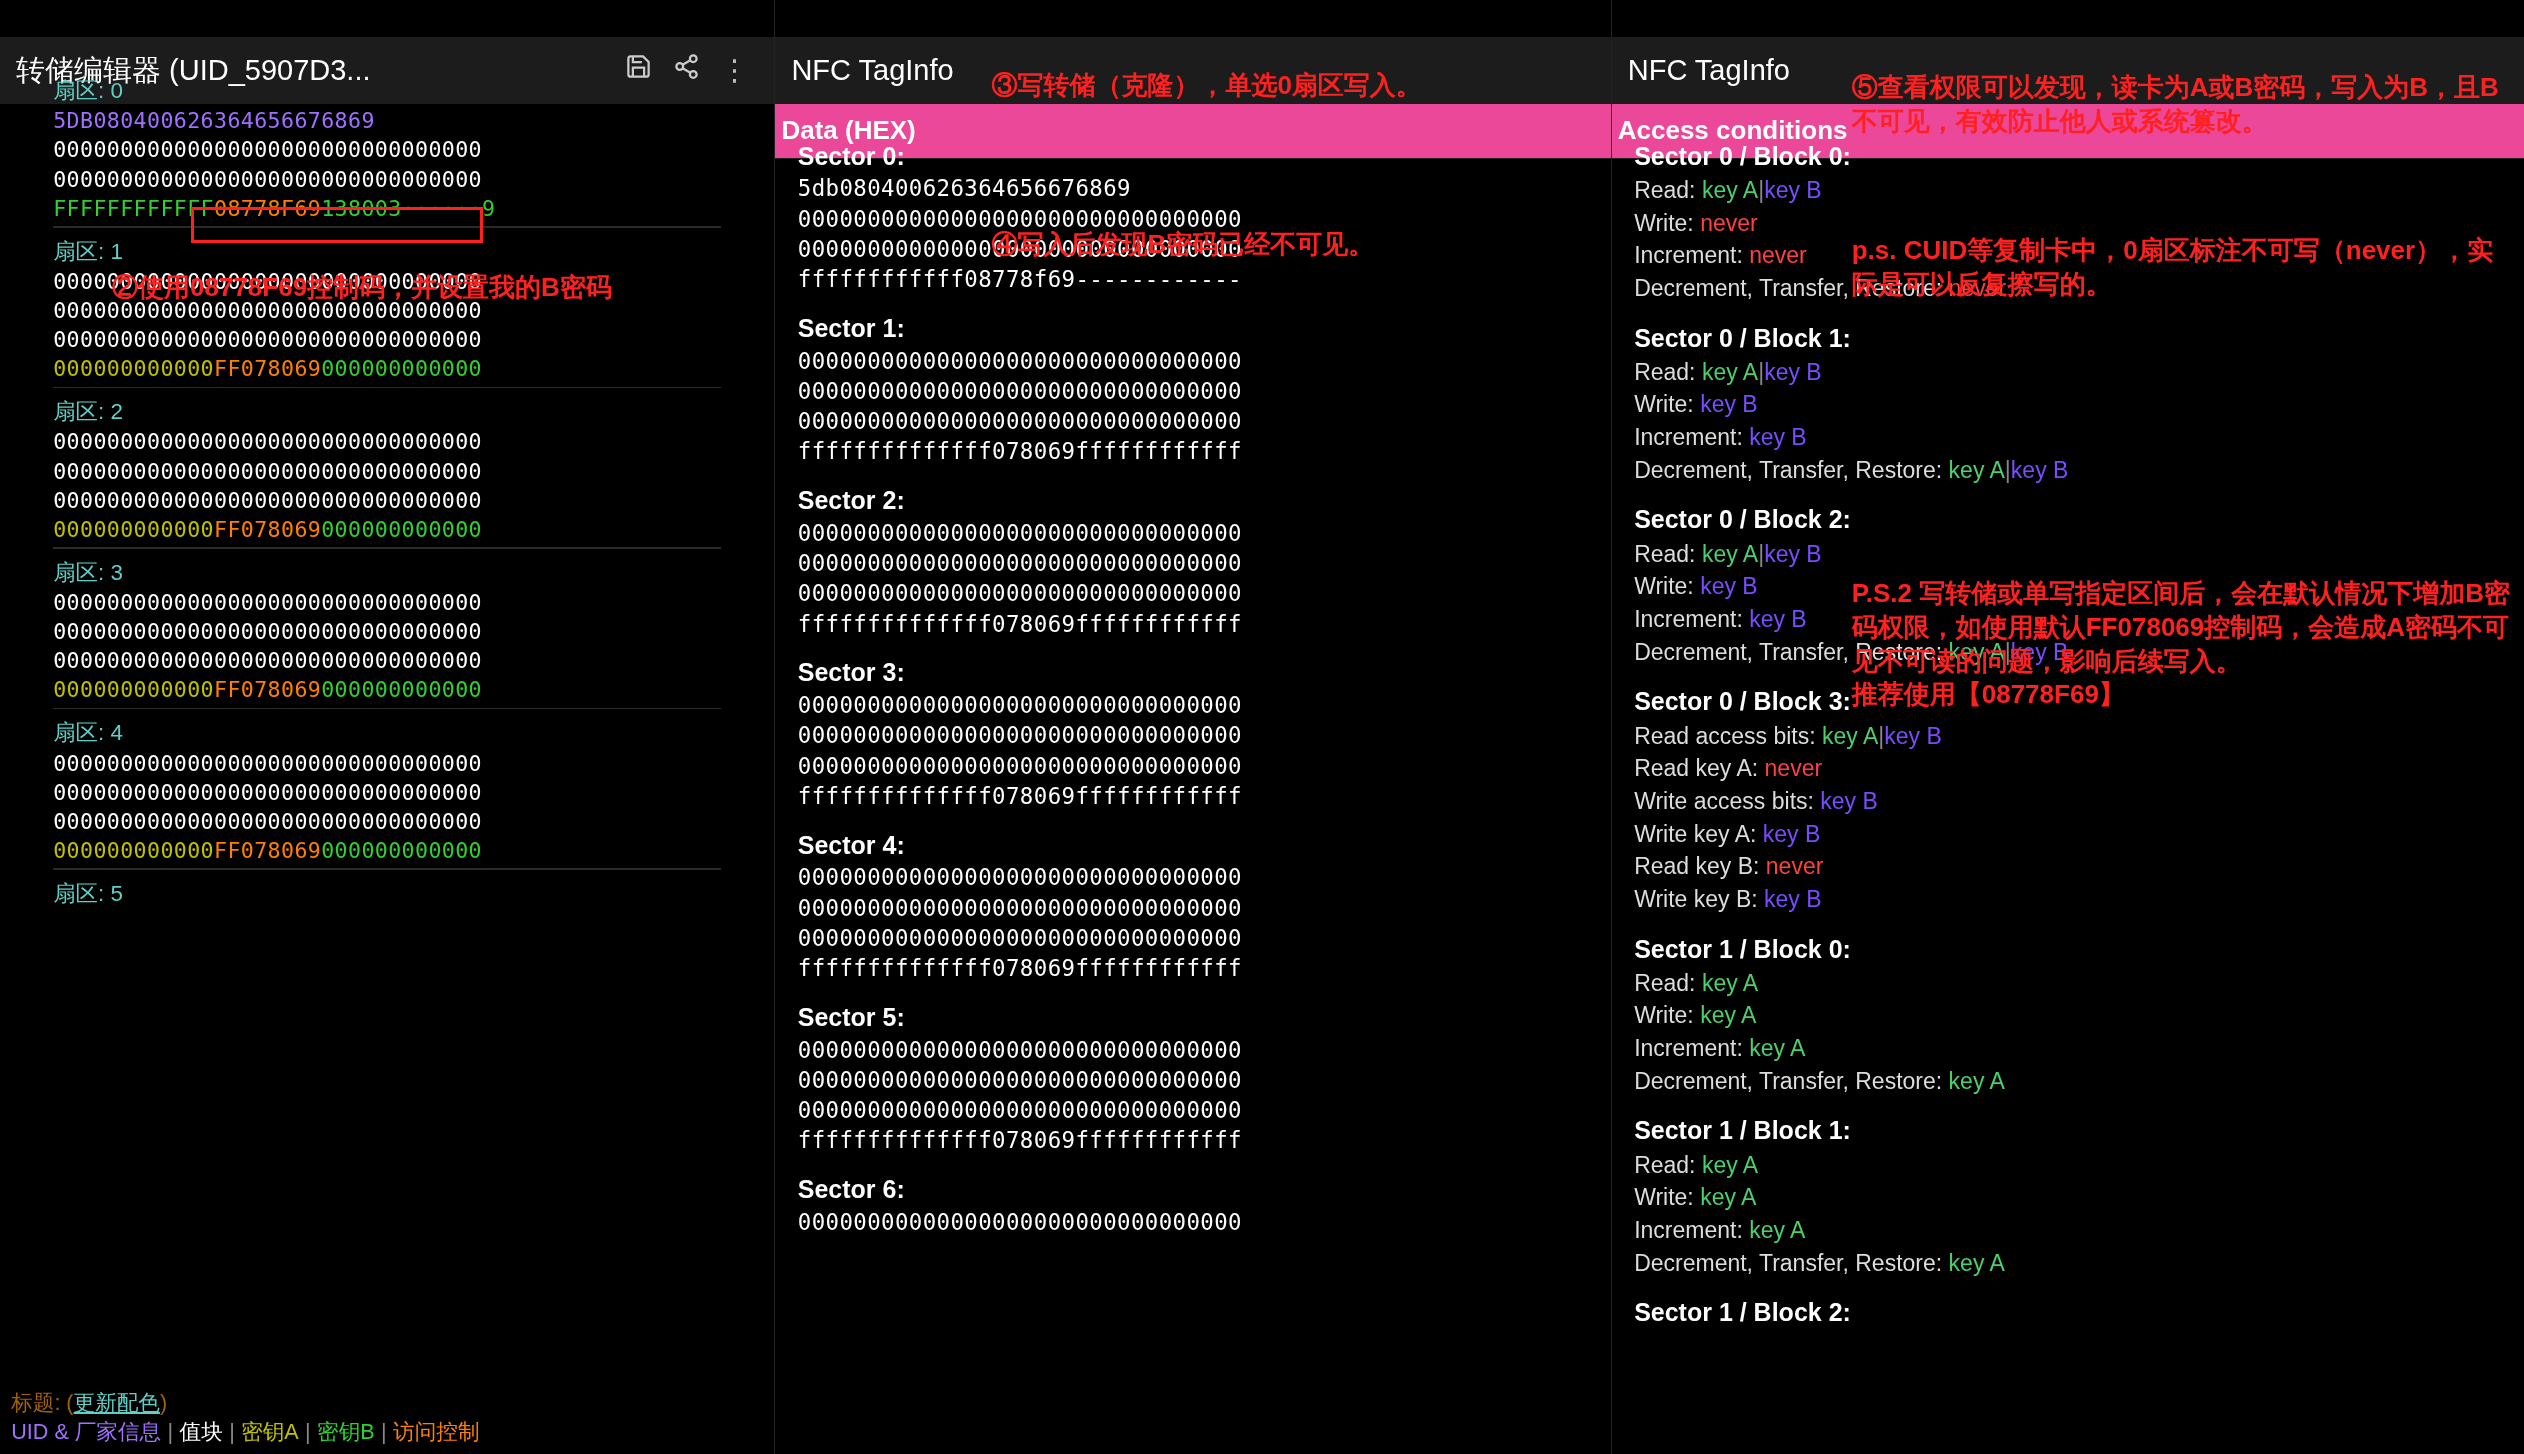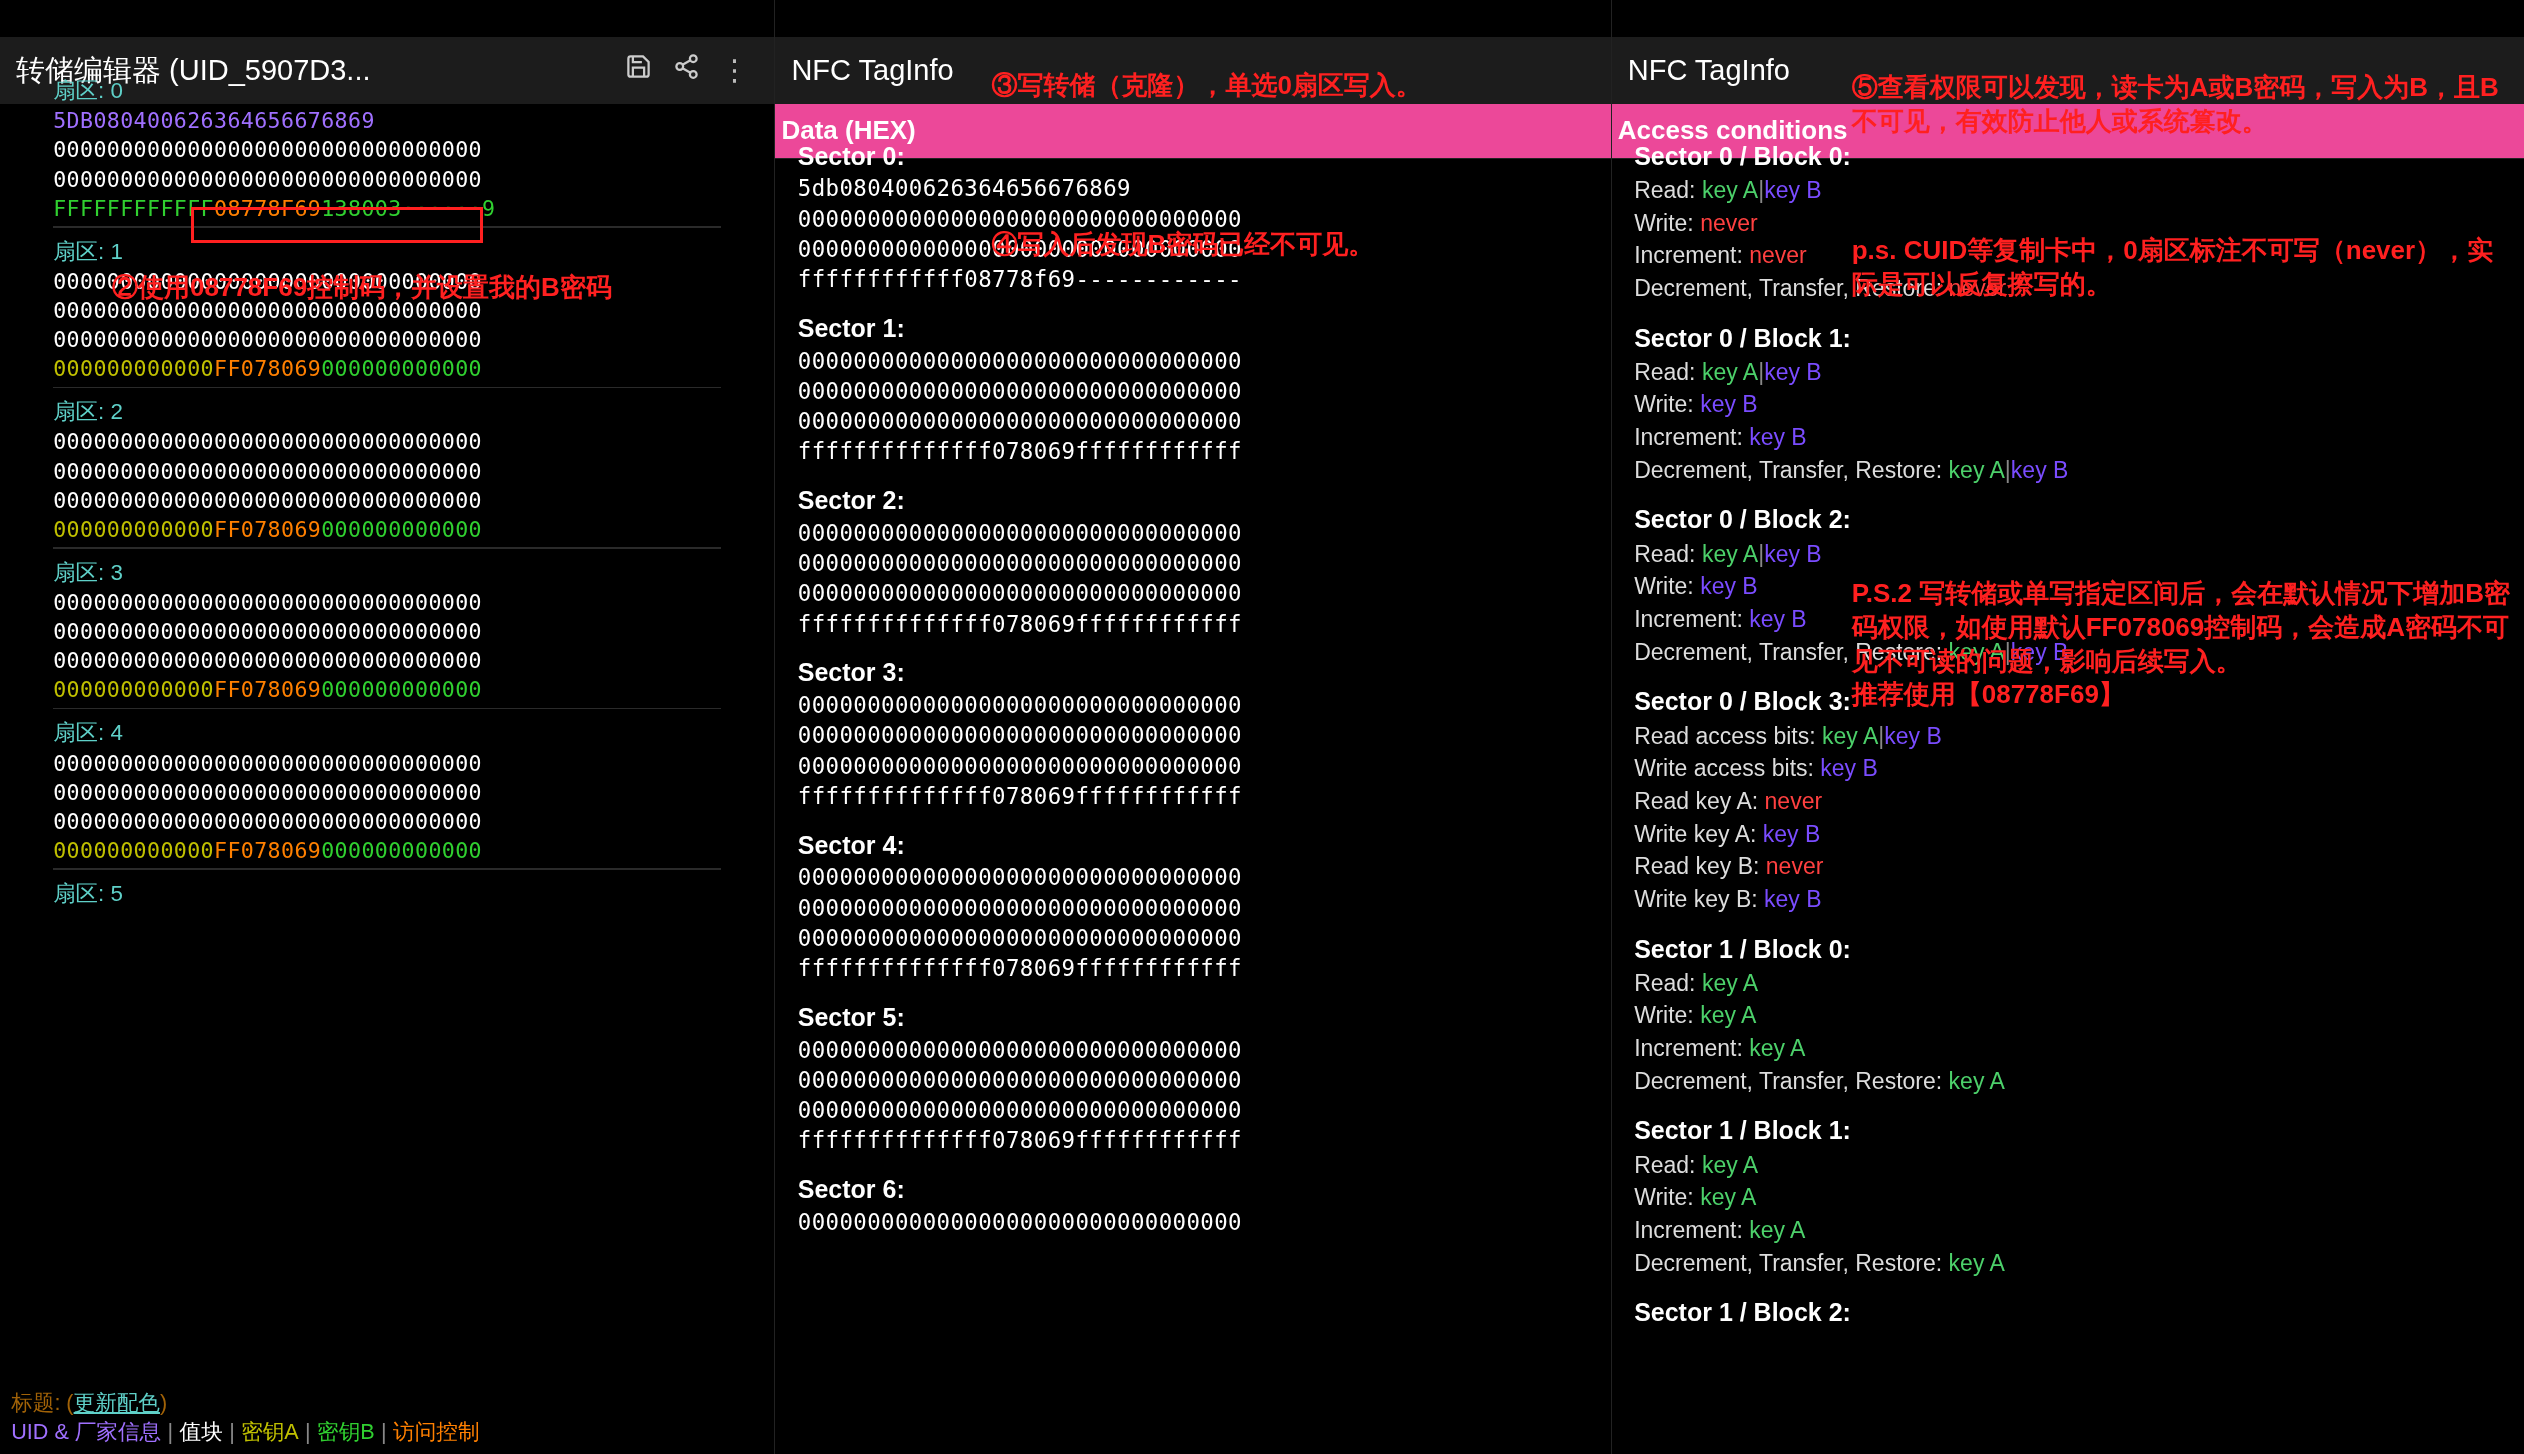--- a/index.html
+++ b/index.html
@@ -172,22 +172,22 @@
         <div class="acRow"><span class="acLbl">Write:</span><span class="keyb"> key B</span></div>
         <div class="acRow"><span class="acLbl">Increment:</span><span class="keyb"> key B</span></div>
         <div class="acRow"><span class="acLbl">Decrement, Transfer, Restore:</span><span class="keya"> key A</span><span class="pipe">|</span><span class="keyb">key B</span></div>
         <div class="secHdr">Sector 0 / Block 2:</div>
         <div class="acRow"><span class="acLbl">Read:</span><span class="keya"> key A</span><span class="pipe">|</span><span class="keyb">key B</span></div>
         <div class="acRow"><span class="acLbl">Write:</span><span class="keyb"> key B</span></div>
         <div class="acRow"><span class="acLbl">Increment:</span><span class="keyb"> key B</span></div>
         <div class="acRow"><span class="acLbl">Decrement, Transfer, Restore:</span><span class="keya"> key A</span><span class="pipe">|</span><span class="keyb">key B</span></div>
         <div class="secHdr">Sector 0 / Block 3:</div>
         <div class="acRow"><span class="acLbl">Read access bits:</span><span class="keya"> key A</span><span class="pipe">|</span><span class="keyb">key B</span></div>
+        <div class="acRow"><span class="acLbl">Read key A:</span><span class="never"> never</span></div>
         <div class="acRow"><span class="acLbl">Write access bits:</span><span class="keyb"> key B</span></div>
-        <div class="acRow"><span class="acLbl">Read key A:</span><span class="never"> never</span></div>
         <div class="acRow"><span class="acLbl">Write key A:</span><span class="keyb"> key B</span></div>
         <div class="acRow"><span class="acLbl">Read key B:</span><span class="never"> never</span></div>
         <div class="acRow"><span class="acLbl">Write key B:</span><span class="keyb"> key B</span></div>
         <div class="secHdr">Sector 1 / Block 0:</div>
         <div class="acRow"><span class="acLbl">Read:</span><span class="keya"> key A</span></div>
         <div class="acRow"><span class="acLbl">Write:</span><span class="keya"> key A</span></div>
         <div class="acRow"><span class="acLbl">Increment:</span><span class="keya"> key A</span></div>
         <div class="acRow"><span class="acLbl">Decrement, Transfer, Restore:</span><span class="keya"> key A</span></div>
         <div class="secHdr">Sector 1 / Block 1:</div>
         <div class="acRow"><span class="acLbl">Read:</span><span class="keya"> key A</span></div>

